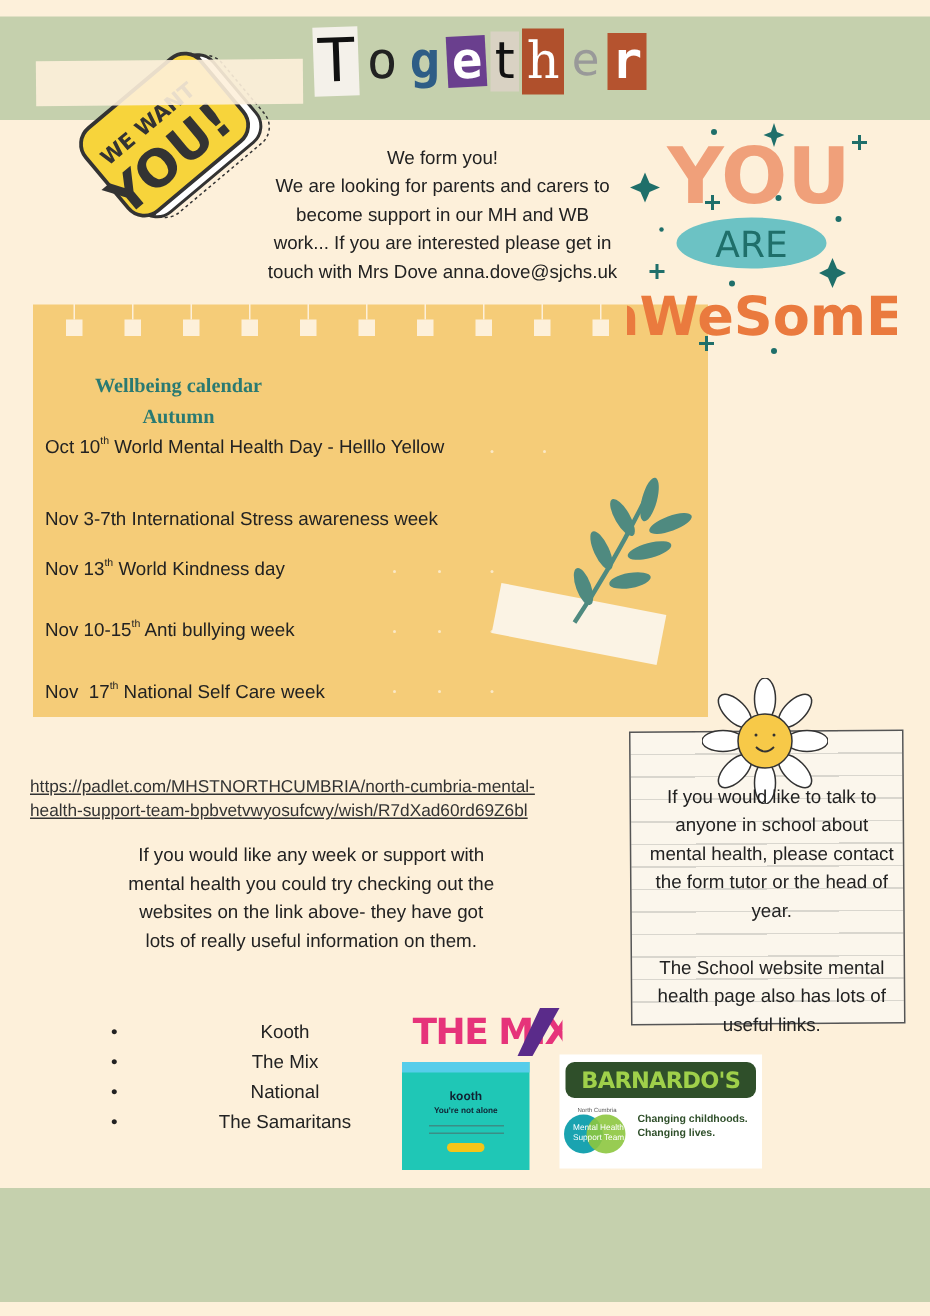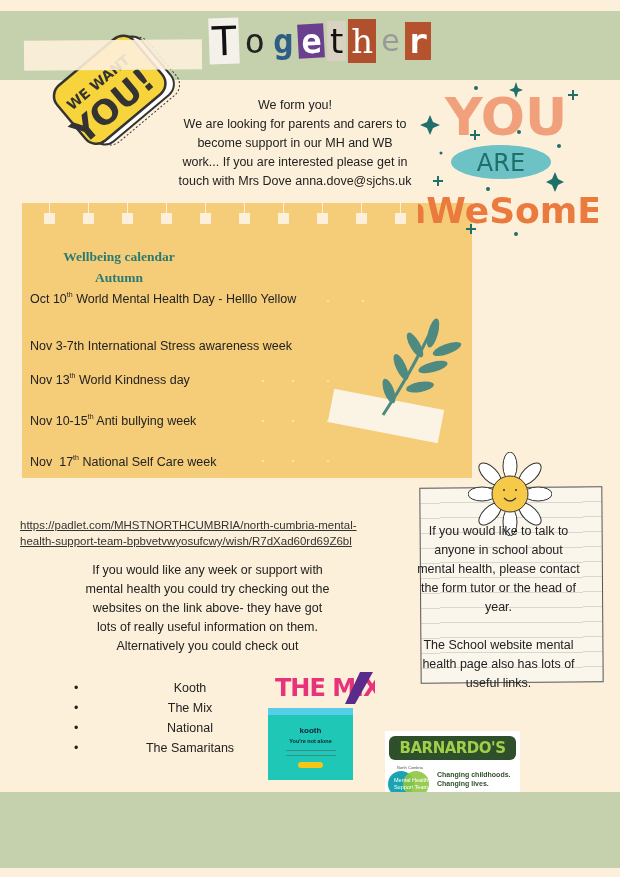--- a/index.html
+++ b/index.html
@@ -42,37 +42,37 @@
   .tape-big { left: 330px; top: 399px; width: 112px; height: 34px; background: #fbf3e4; transform: rotate(11deg); }
 
   
   .link { left: 20px; top: 517px; width: 380px; font-size: 11.5px; line-height: 16px; color: #333; text-decoration: underline; }
 
   .help { left: 50px; top: 561px; width: 315px; text-align: center; font-size: 12.5px; line-height: 19px; color: #222; }
 
   
   .note { left: 420px; top: 487px; width: 183px; height: 196px; background: #fbf6ec; border: 1px solid #555; transform: rotate(-0.4deg);
           background-image: repeating-linear-gradient(to bottom, transparent 0, transparent 14px, #d9d6ce 14px, #d9d6ce 15px); }
-  .note-text { left: 408px; top: 522px; width: 181px; text-align: center; font-size: 12.5px; line-height: 19px; color: #222; }
+  .note-text { left: 424px; top: 522px; width: 181px; text-align: center; font-size: 12.5px; line-height: 19px; color: #222; }
   .flower { left: 468px; top: 452px; width: 84px; height: 84px; }
 
   
   .res-list { left: 70px; top: 678px; width: 200px; list-style: none; }
   .res-list li { position: relative; font-size: 12.5px; line-height: 20px; text-align: center; padding-left: 40px; }
   .res-list li::before { content: "\2022"; position: absolute; left: 4px; top: 0; }
 
   
   .mix { left: 275px; top: 670px; width: 100px; height: 34px; }
   .kooth { left: 268px; top: 708px; width: 85px; height: 72px; background: #1fc7b6; }
   .kooth-bar { position:absolute; left:0; top:0; width:100%; height:7px; background:#56cdea; }
   .kooth-logo { position:absolute; left:0; top:18px; width:100%; text-align:center; font-weight:bold; font-size:8px; color:#123; }
   .kooth-sub { position:absolute; left:0; top:30px; width:100%; text-align:center; font-weight:bold; font-size:5.5px; color:#123; }
   .kooth-lines { position:absolute; left:18px; top:42px; width:50px; height:6px; border-top:1px solid #3a8e86; border-bottom:1px solid #3a8e86; }
   .kooth-btn { position:absolute; left:30px; top:54px; width:25px; height:6px; border-radius:3px; background:#f5c518; }
-  .barn { left: 385px; top: 703px; width: 135px; height: 76px; background: #fff; margin-top: 28px; }
+  .barn { left: 373px; top: 703px; width: 135px; height: 76px; background: #fff; }
   .barn-logo { position:absolute; left:4px; top:5px; width:127px; height:24px; background:#2f4f2a; border-radius:6px; color:#9fd04a; font-weight:bold; font-size:15px; text-align:center; line-height:24px; font-family:"DejaVu Sans", sans-serif; letter-spacing:-0.5px; }
   .barn-nc { position:absolute; left:12px; top:34px; font-size:4px; color:#555; }
   .barn-c1 { position:absolute; left:3px; top:40px; width:26px; height:26px; border-radius:50%; background:#1aa3b0; }
   .barn-c2 { position:absolute; left:18px; top:40px; width:26px; height:26px; border-radius:50%; background:#8dc63f; opacity:.9; }
   .barn-mh { position:absolute; left:4px; top:46px; width:44px; font-size:5.5px; line-height:7px; color:#fff; text-align:center; }
   .barn-tag { position:absolute; left:52px; top:39px; font-size:7px; line-height:9px; font-weight:bold; color:#2f4f2a; }
 
   .bottom-band { left: 0; top: 792px; width: 620px; height: 76px; background: #c5d0ad; }
 </style>
 </head>
@@ -190,21 +190,20 @@
 <div class="abs link">
   <div>https://padlet.com/MHSTNORTHCUMBRIA/north-cumbria-mental-</div>
   <div>health-support-team-bpbvetvwyosufcwy/wish/R7dXad60rd69Z6bl</div>
 </div>
 
 <div class="abs help">
   <div>If you would like any week or support with</div>
   <div>mental health you could try checking out the</div>
   <div>websites on the link above- they have got</div>
   <div>lots of really useful information on them.</div>
-  <div>Alternatively you could check out</div>
 </div>
 
 <div class="abs note"></div>
 <svg class="abs flower" viewBox="0 0 84 84">
   <g fill="#fff" stroke="#333" stroke-width="1">
     <ellipse cx="42" cy="14" rx="7" ry="14"></ellipse>
     <ellipse cx="42" cy="70" rx="7" ry="14"></ellipse>
     <ellipse cx="14" cy="42" rx="14" ry="7"></ellipse>
     <ellipse cx="70" cy="42" rx="14" ry="7"></ellipse>
     <ellipse cx="22" cy="22" rx="7" ry="14" transform="rotate(-45 22 22)"></ellipse>

